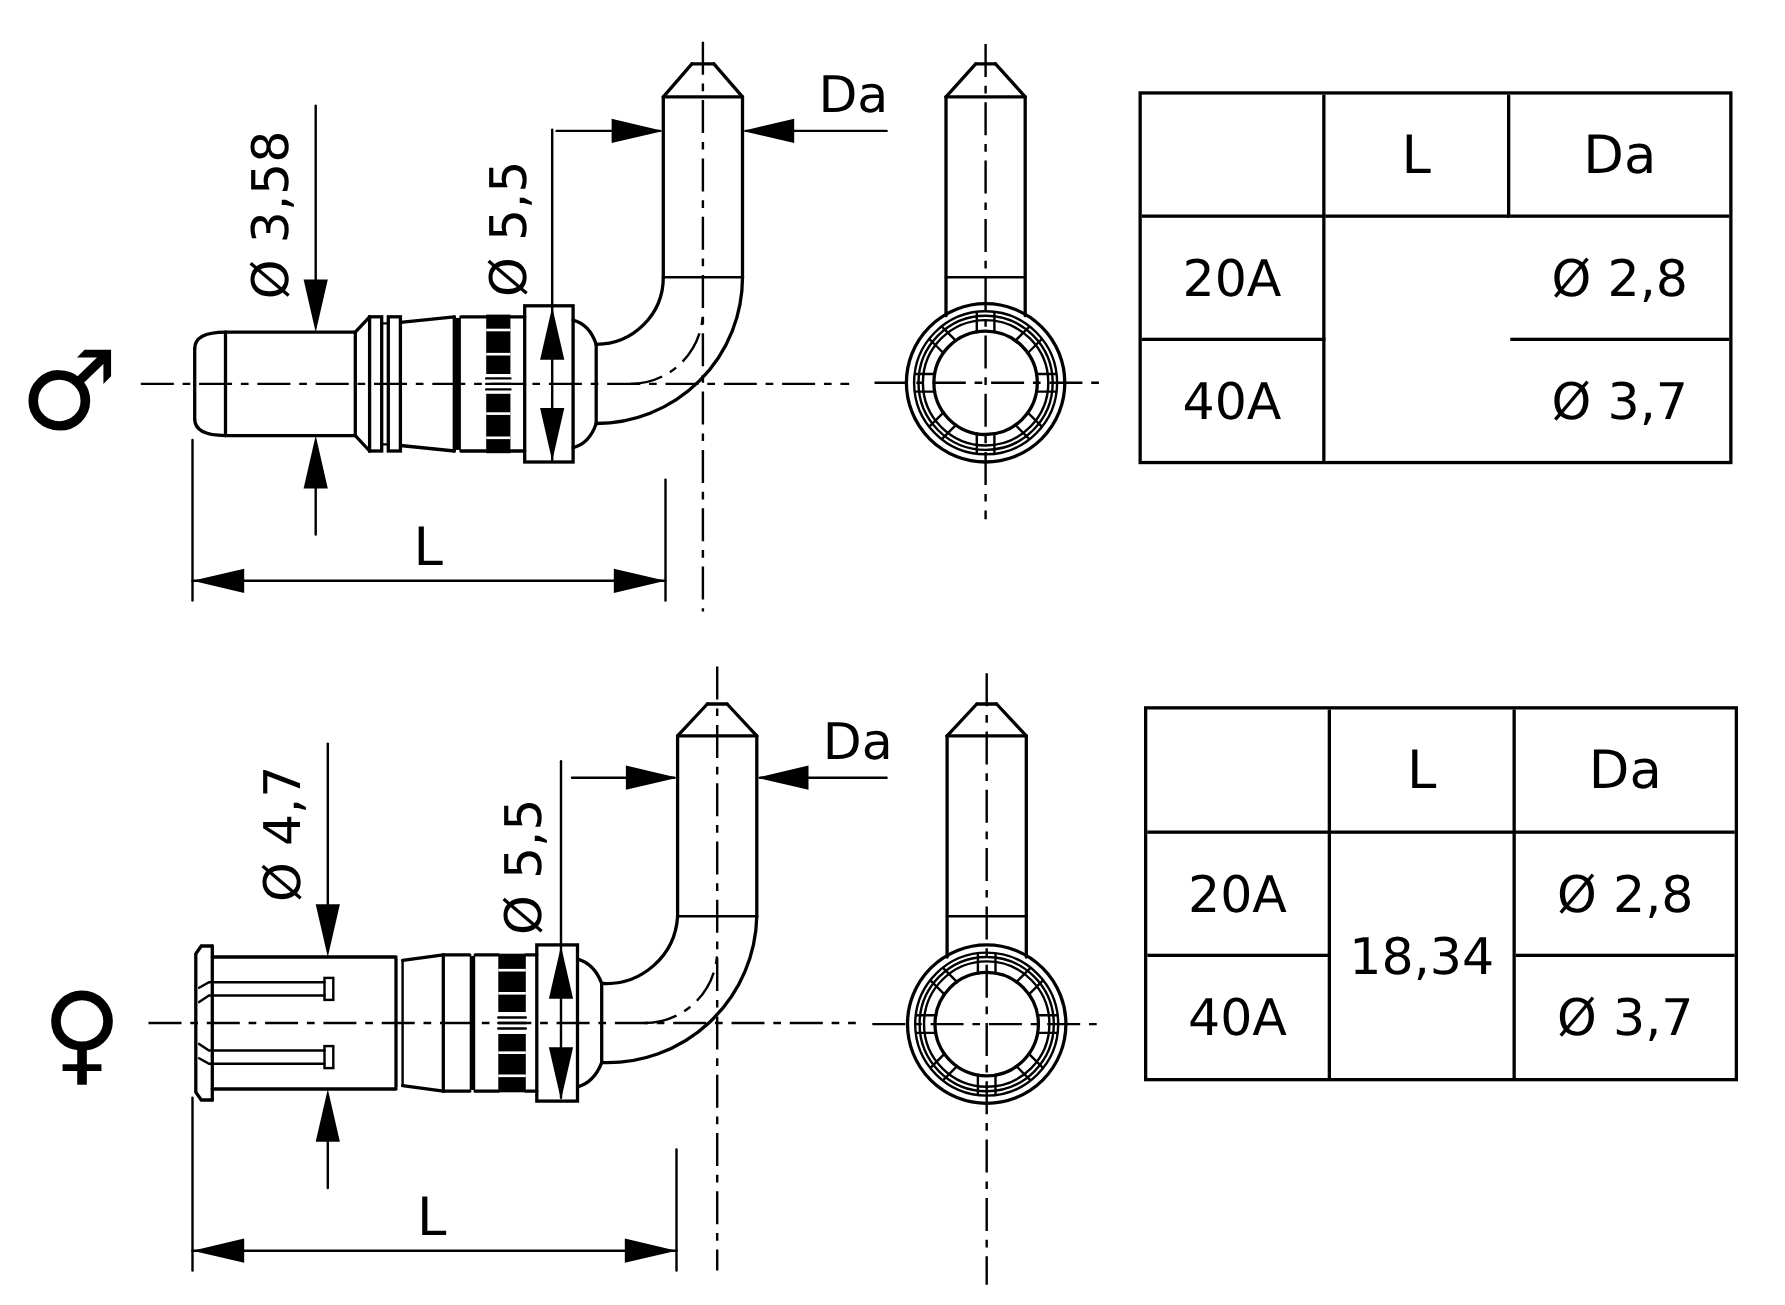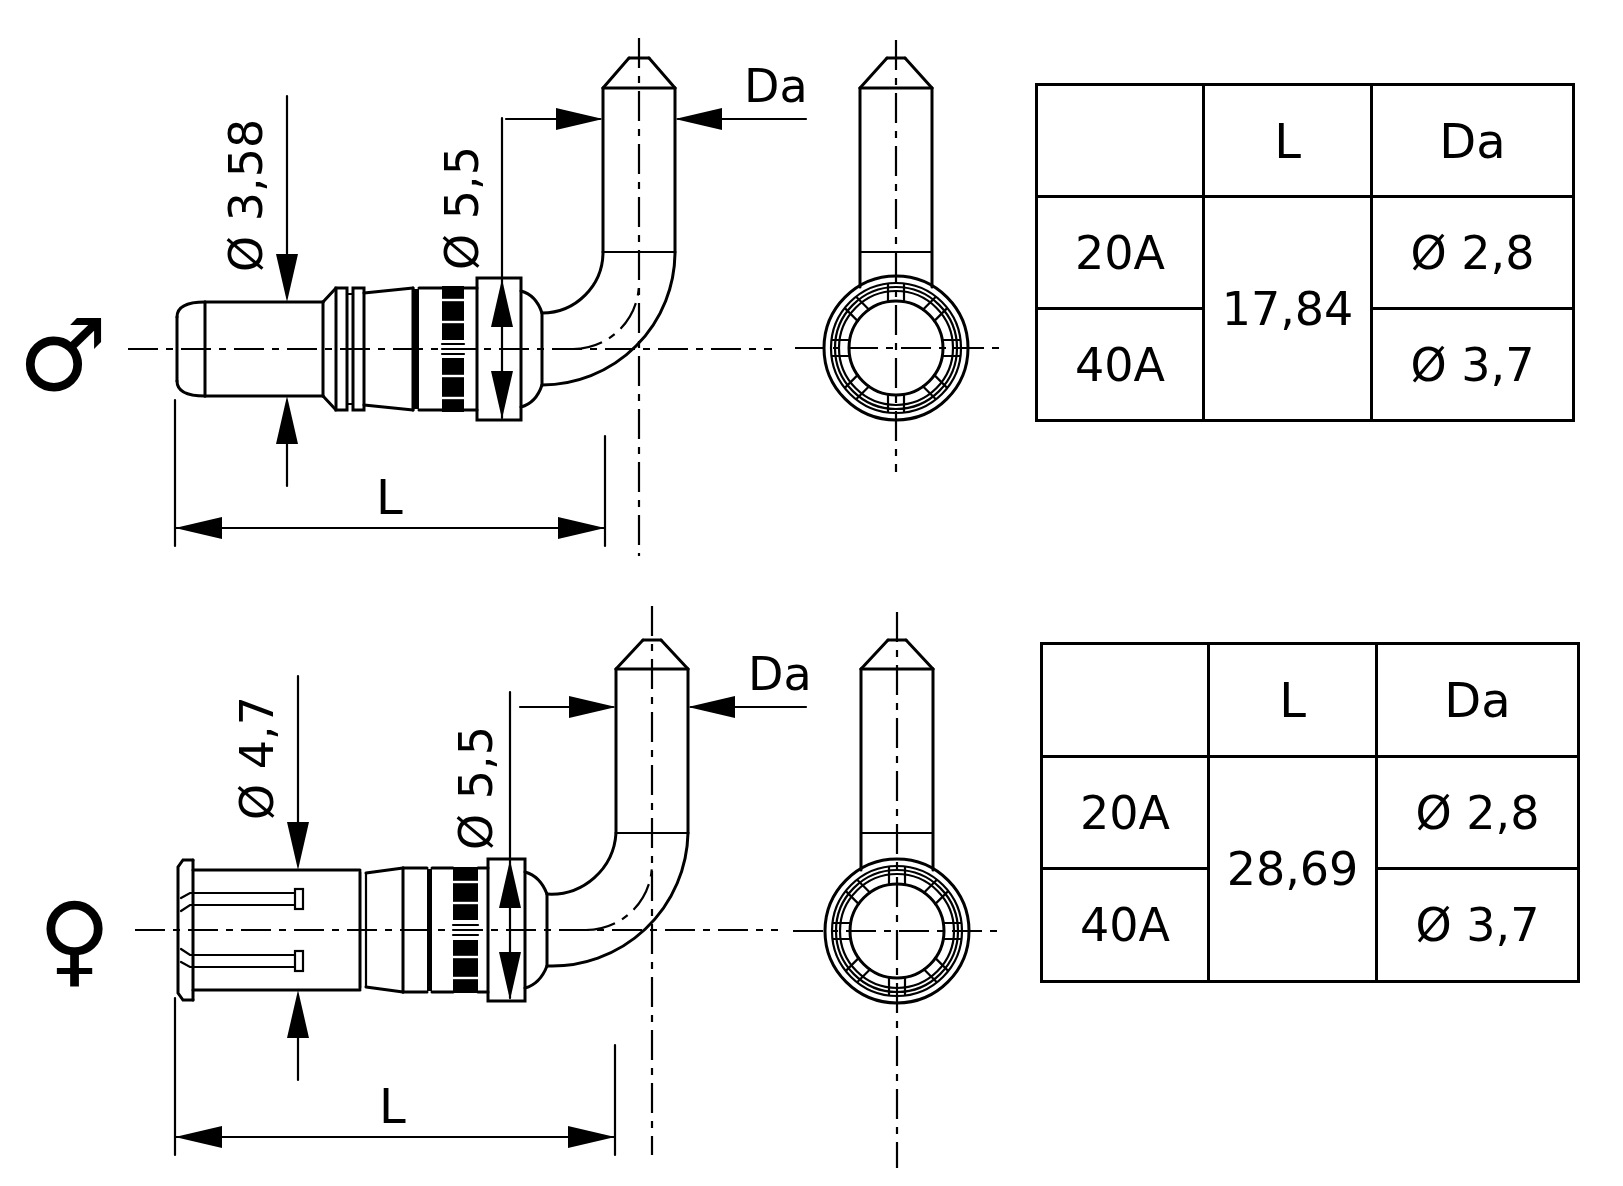--- a/index.html
+++ b/index.html
@@ -328,30 +328,29 @@
           </g>
     </g>
   </g>
 </svg>
 
 <div class="dim-table" id="male-table">
   <div class="cell header" style="grid-column:1;grid-row:1;"></div>
   <div class="cell header" style="grid-column:2;grid-row:1;">L</div>
   <div class="cell header last-col" style="grid-column:3;grid-row:1;">Da</div>
   <div class="cell" style="grid-column:1;grid-row:2;">20A</div>
-  <div class="cell merged">17,84</div>
   <div class="cell last-col" style="grid-column:3;grid-row:2;">Ø 2,8</div>
   <div class="cell last-row" style="grid-column:1;grid-row:3;">40A</div>
   <div class="cell last-col last-row" style="grid-column:3;grid-row:3;">Ø 3,7</div>
 </div>
 
 <div class="dim-table" id="female-table">
   <div class="cell header" style="grid-column:1;grid-row:1;"></div>
   <div class="cell header" style="grid-column:2;grid-row:1;">L</div>
   <div class="cell header last-col" style="grid-column:3;grid-row:1;">Da</div>
   <div class="cell" style="grid-column:1;grid-row:2;">20A</div>
-  <div class="cell merged">28,69</div>
+  <div class="cell merged">18,34</div>
   <div class="cell last-col" style="grid-column:3;grid-row:2;">Ø 2,8</div>
   <div class="cell last-row" style="grid-column:1;grid-row:3;">40A</div>
   <div class="cell last-col last-row" style="grid-column:3;grid-row:3;">Ø 3,7</div>
 </div>
 
 </div>
 
 </body></html>

